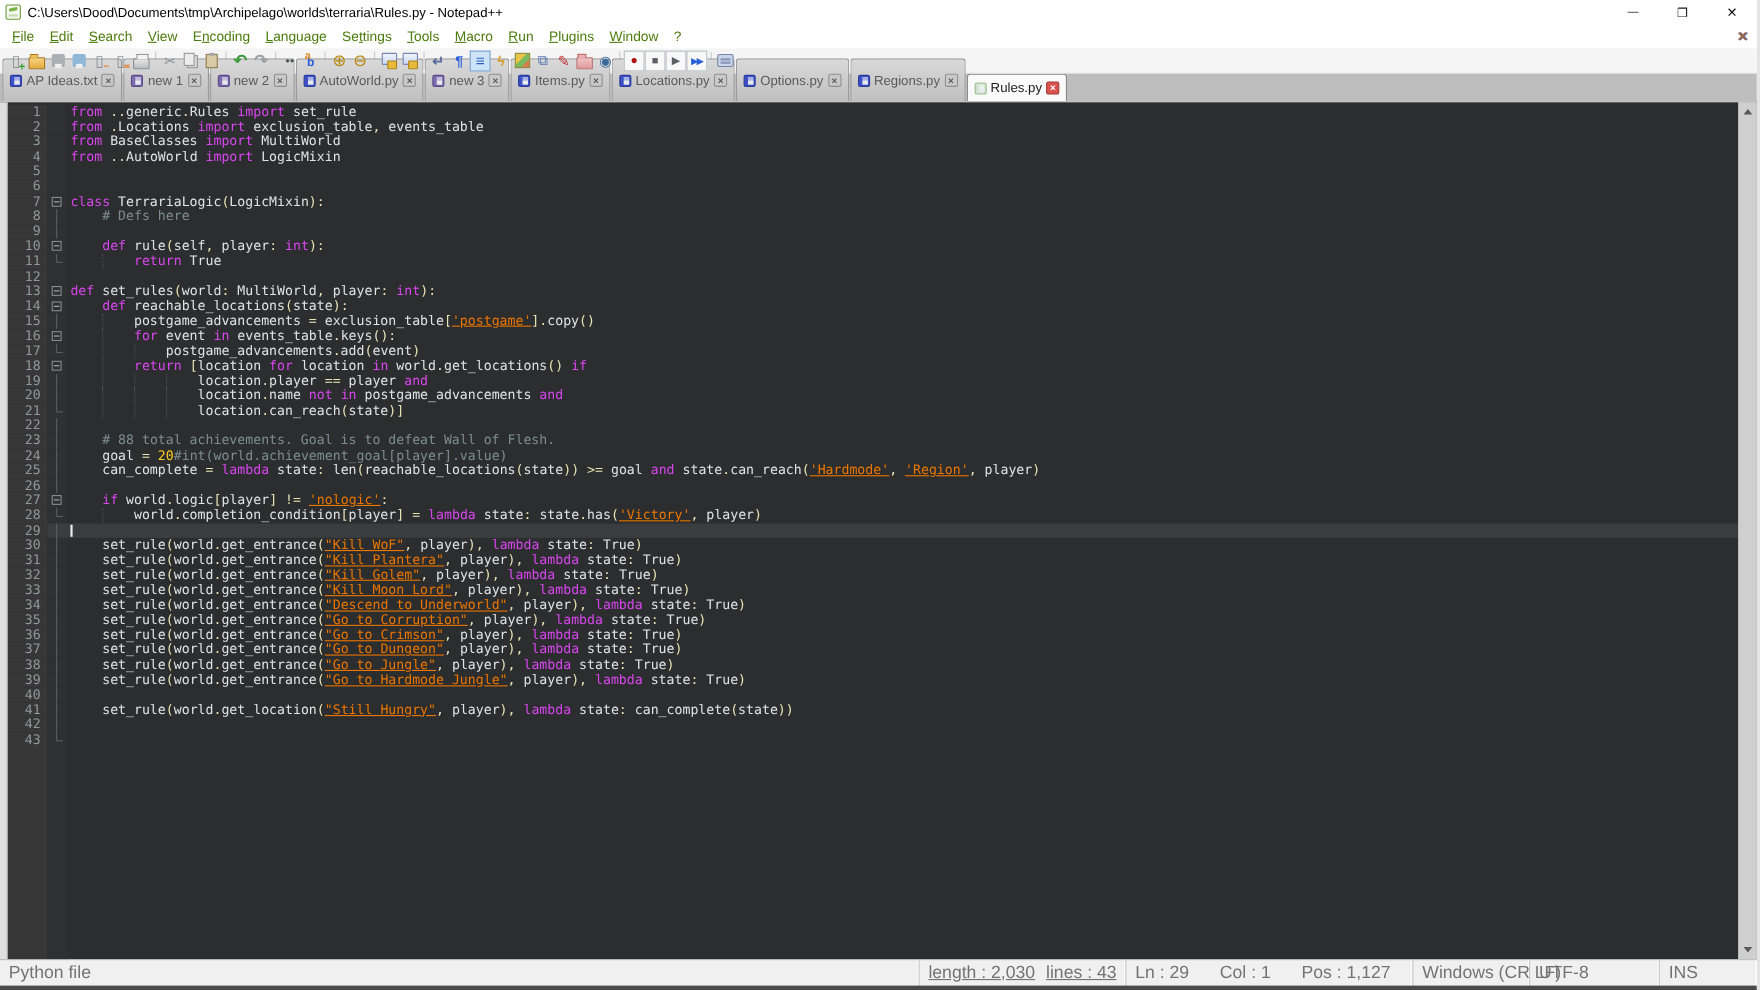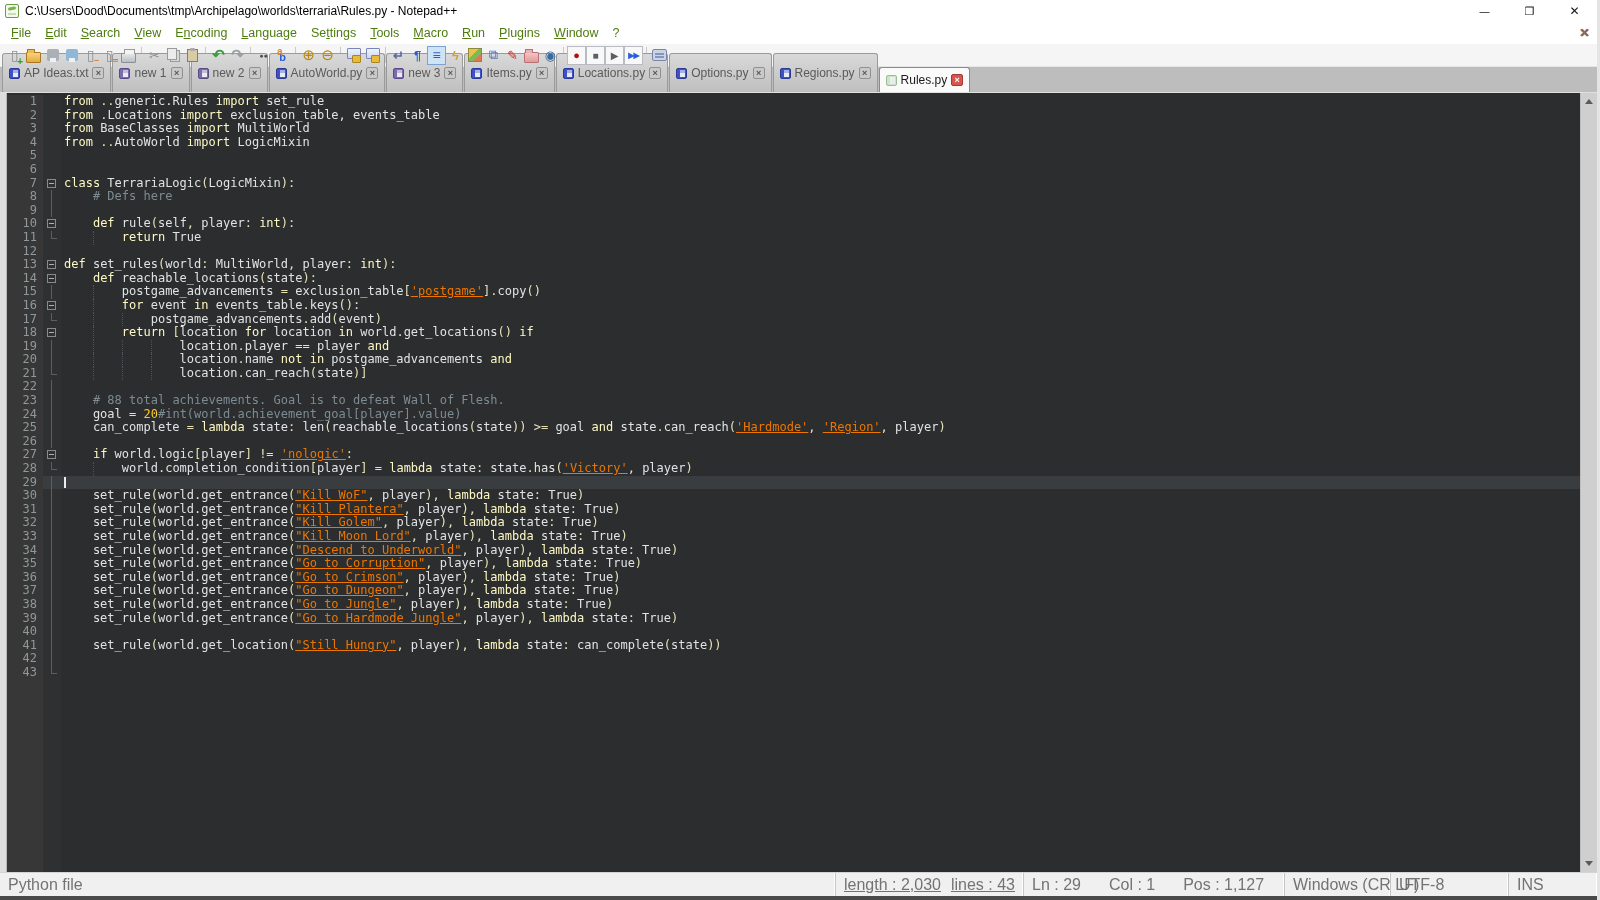--- a/index.html
+++ b/index.html
@@ -88,21 +88,21 @@
   
   .editor-wrap { flex:1; display:flex; background:#2b2d2e; border-top:1px solid #e0e0e0; position:relative; min-height:0; }
   .left-strip { width:7px; background:#dedede; border-right:1px solid #b8b8b8; flex:none; }
   .editor { flex:1; display:flex; flex-direction:column; overflow:hidden; font-family:"DejaVu Sans Mono", monospace; font-size:12px; line-height:13.6px; padding-top:2px; }
   .crow { display:flex; height:13.6px; flex:none; position:relative; }
   .crow-fill { flex:1; display:flex; }
   .ln { width:36px; flex:none; background:#373737; color:#90989b; text-align:right; padding-right:6px; }
   .foldcol { width:18px; flex:none; background:#2f3031; position:relative; }
   .codetext { flex:1; white-space:pre; position:relative; padding-left:3px; color:#e0e2e4; }
   .crow.current .codetext, .crow.current .foldcol { background:#3a3d3f; }
-  .tk-k { color:#fef9c3; } .tk-s { color:#ec7600;text-decoration:underline; } .tk-c { color:#7d8c93; }
+  .tk-k { color:#d946ef; } .tk-s { color:#ec7600;text-decoration:underline; } .tk-c { color:#7d8c93; }
   .tk-n { color:#ffcd22; } .tk-o { color:#e8e2b7; } .tk-t { color:#e0e2e4; }
   .f-box { position:absolute; left:4px; top:2px; width:9px; height:9px; border:1px solid #8a8a8a; background:#2f3031; }
   .f-box::before { content:""; position:absolute; left:1px; top:3px; width:5px; height:1px; background:#b0b0b0; }
   .f-bar::before { content:""; position:absolute; left:8px; top:0; width:1px; height:13.6px; background:#5e5e5e; }
   .f-end::before { content:""; position:absolute; left:8px; top:0; width:1px; height:7px; background:#5e5e5e; }
   .f-end::after { content:""; position:absolute; left:8px; top:7px; width:6px; height:1px; background:#5e5e5e; }
   .guide { position:absolute; top:0; bottom:0; width:0; border-left:1px dotted #4e5456; }
   .caret { position:absolute; left:3px; top:1px; width:2px; height:11px; background:#ececec; }
 
   

